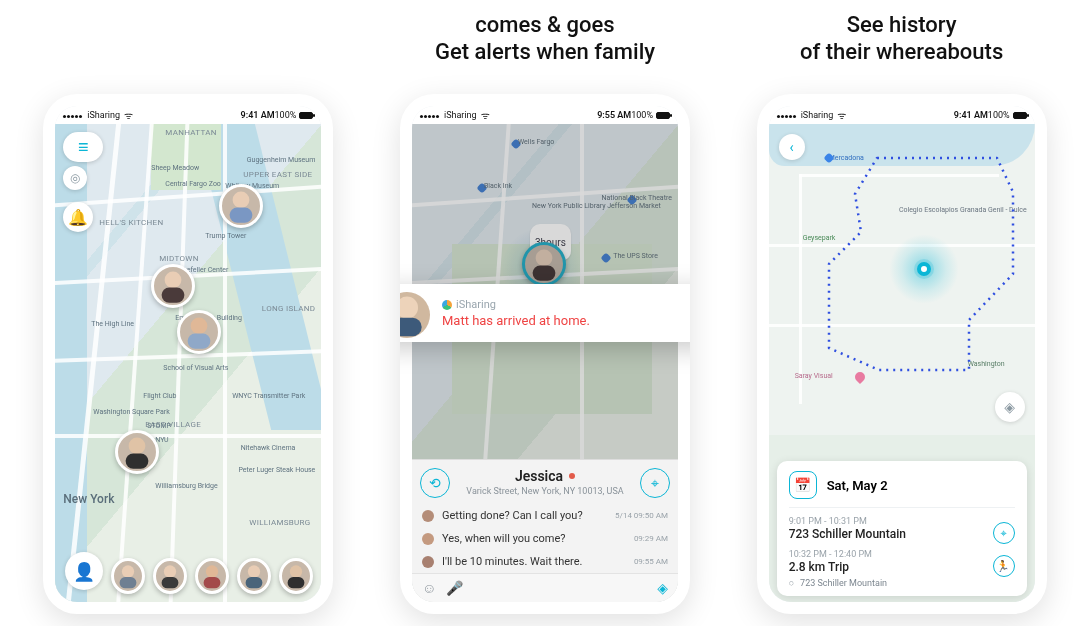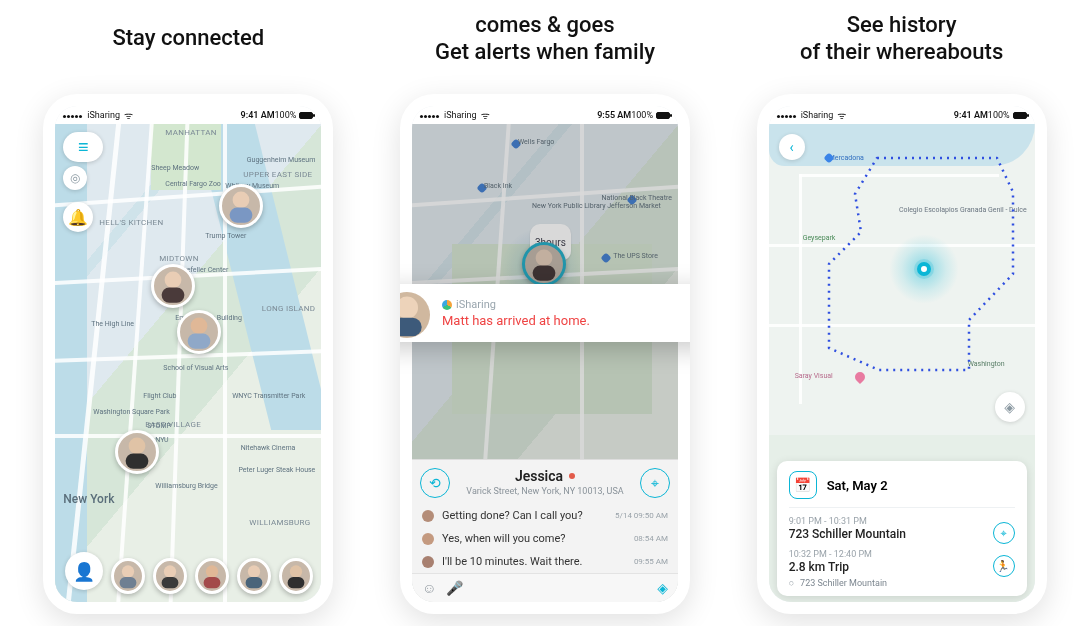--- a/index.html
+++ b/index.html
@@ -92,21 +92,20 @@
   .park{ position:absolute; background:#d3e7cf; }
 </style>
 </head>
 <body>
 
 <div class="stage">
 
   <div class="col">
     <div class="headline">
       <div>
-        <div>Stay connected</div>
       </div>
     </div>
     <div class="phone">
       <div class="screen">
         <div class="status">
           <div class="carrier">
               <span class="dots"><span></span><span></span><span></span><span></span><span></span></span>
               <span>iSharing</span> 
               <span class="wifi">ᯤ</span>
             </div>
@@ -273,21 +272,21 @@
               </div>
           </div>
           <div class="chatline">
               <span class="dot" style="background:#b48d78;"></span>
               <span class="txt">Getting done? Can I call you?</span>
               <span class="ts">5/14 09:50 AM</span>
             </div>
           <div class="chatline">
               <span class="dot" style="background:#c49a80;"></span>
               <span class="txt">Yes, when will you come?</span>
-              <span class="ts">08:54 AM</span>
+              <span class="ts">09:29 AM</span>
             </div>
           <div class="chatline">
               <span class="dot" style="background:#a88070;"></span>
               <span class="txt">I'll be 10 minutes. Wait there.</span>
               <span class="ts">09:55 AM</span>
             </div>
           <div class="composer">
             <span class="cicon">☺</span>
             <span class="cicon">🎤</span>
             <span class="send">◈</span>

